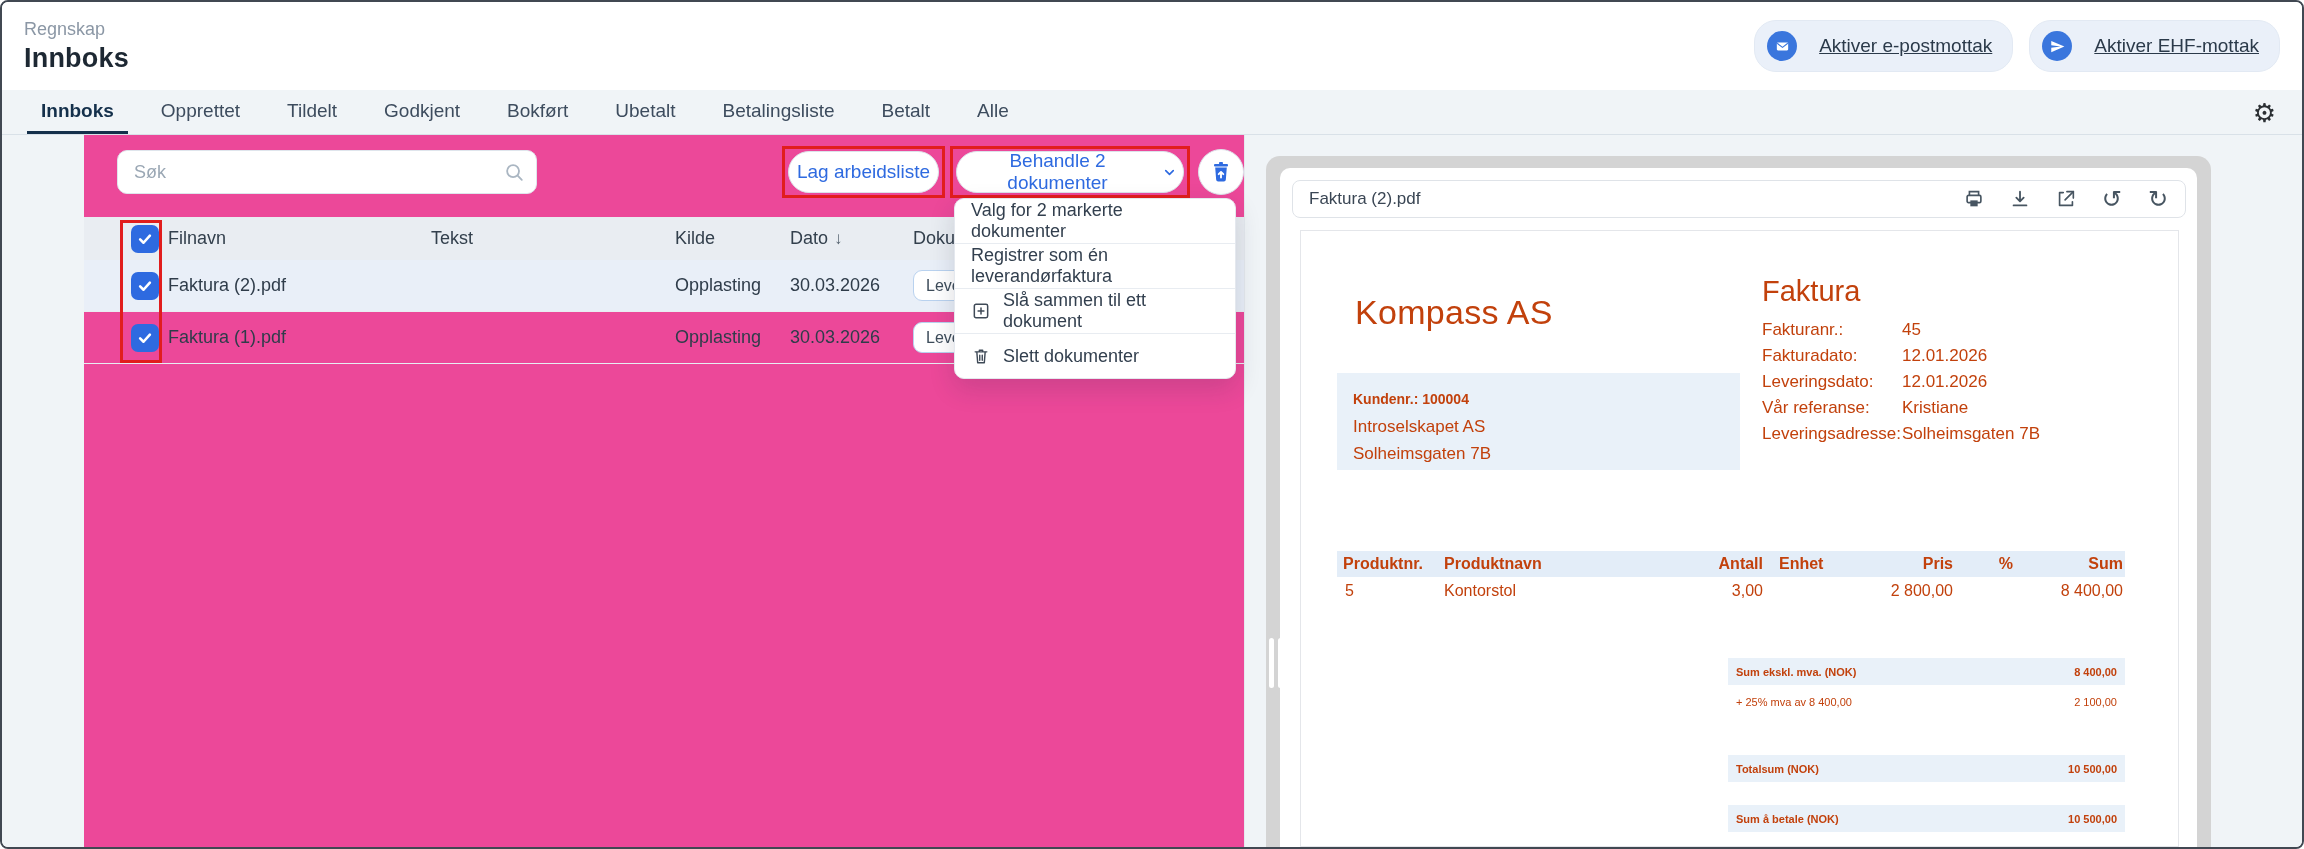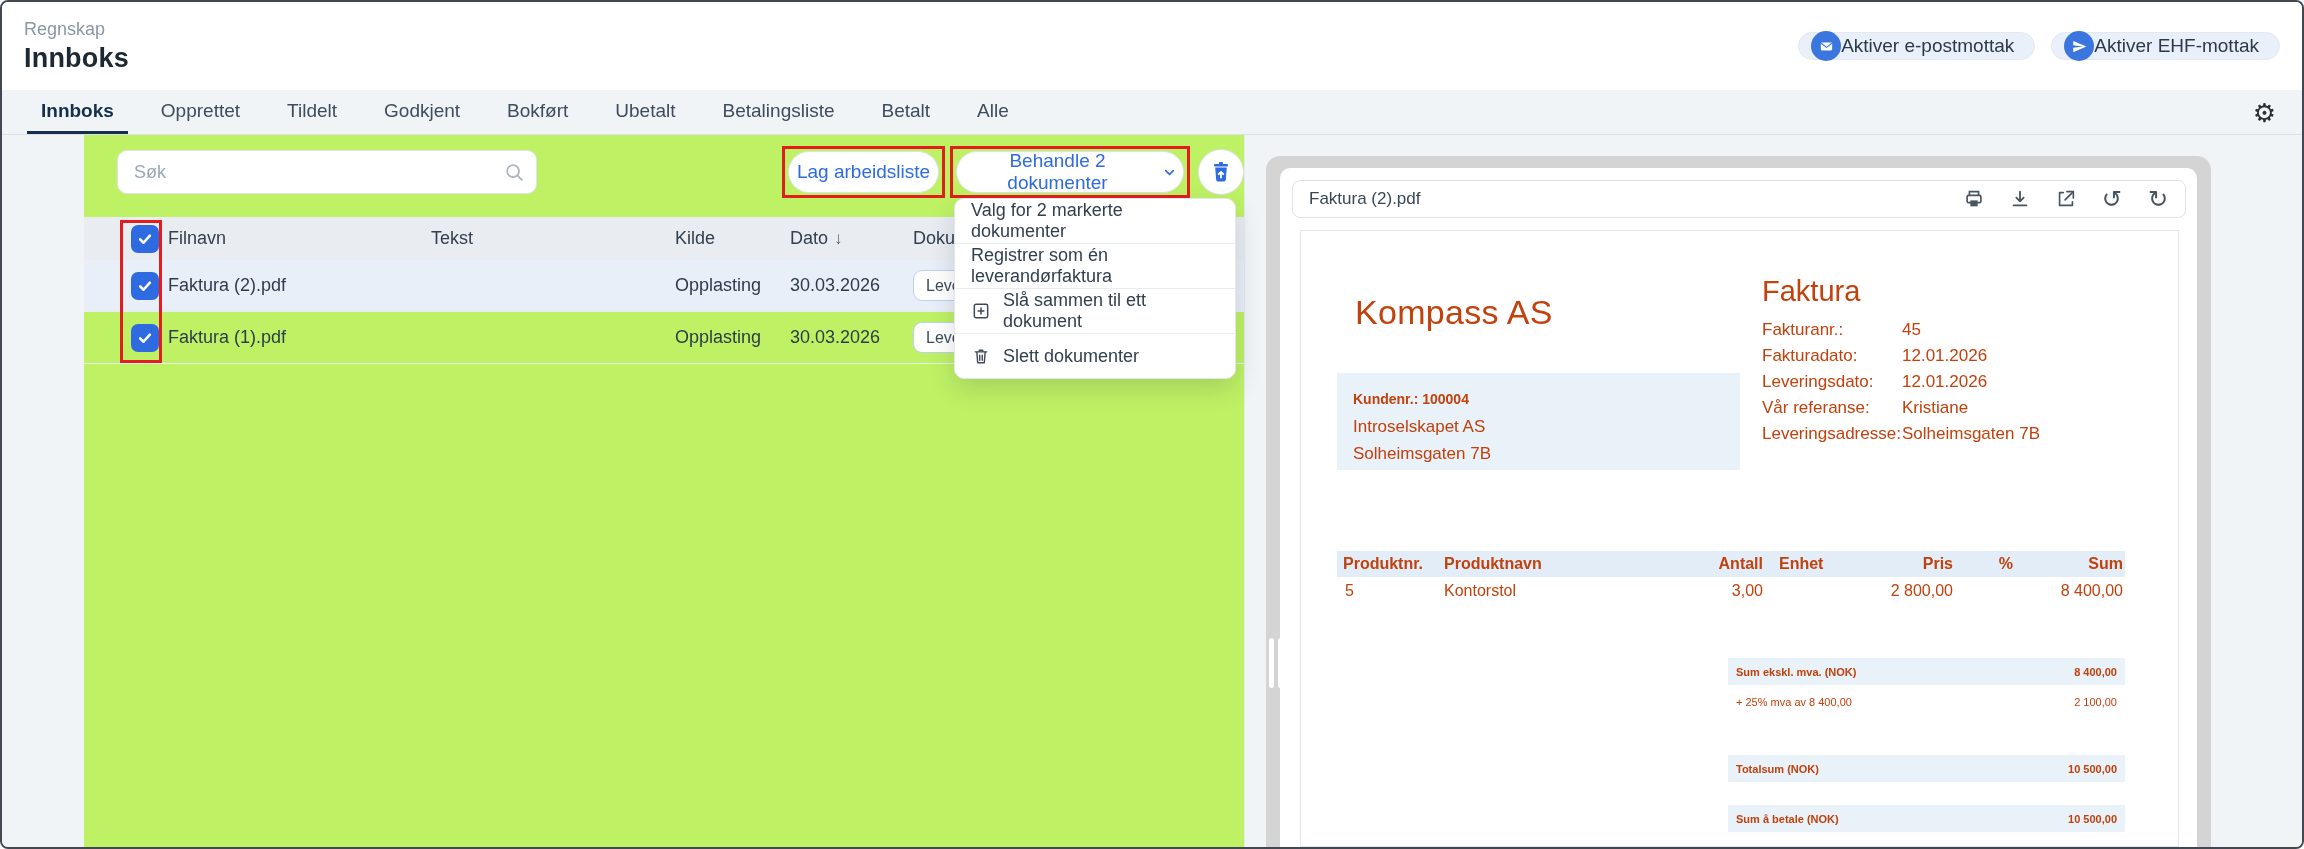--- a/index.html
+++ b/index.html
@@ -5,36 +5,36 @@
   html,body{margin:0;padding:0;background:#fff;font-family:"Liberation Sans","DejaVu Sans",sans-serif;}
   *{box-sizing:border-box;}
   .window{position:relative;width:2304px;height:849px;border:2px solid #414852;border-radius:8px;background:#fff;overflow:hidden;}
 
   
   .app-header{position:absolute;left:0;top:0;right:0;height:88px;background:#fff;display:flex;justify-content:space-between;align-items:center;padding:0 22px;}
   .title-block{display:flex;flex-direction:column;justify-content:center;gap:3px;}
   .breadcrumb{font-size:18px;color:#8b97a5;}
   .page-title{font-size:27px;font-weight:700;color:#1d2833;letter-spacing:.2px;}
   .header-actions{display:flex;align-items:center;gap:16px;}
-  .pill-btn{display:flex;align-items:center;gap:0;height:28px;padding:0 20px 0 12px;border-radius:22px;font-size:19px;cursor:pointer;}
+  .pill-btn{display:flex;align-items:center;gap:22px;height:52px;padding:0 20px 0 12px;border-radius:22px;font-size:19px;cursor:pointer;text-decoration:underline;}
   .pill-btn.tinted{background:#eaf0f9;border:1px solid #e2e9f3;color:#2b3раа;}
   .pill-btn.tinted{color:#2b3a4a;}
   .pill-btn.outline{background:#fff;border:1px solid #d6dde6;color:#2e6ae0;padding:0 18px 0 14px;}
   .icon-circle{width:30px;height:30px;border-radius:50%;background:#3a76dd;display:flex;align-items:center;justify-content:center;flex:0 0 auto;}
 
   
   .tabbar{position:absolute;left:0;top:88px;right:0;height:45px;background:#f0f4f7;border-bottom:1px solid #d9e1e8;display:flex;align-items:stretch;padding-left:25px;gap:19px;}
   .tab{display:flex;align-items:center;padding:0 14px;font-size:19px;color:#3d4c5e;border-bottom:3px solid transparent;cursor:pointer;}
   .tab.active{color:#14304b;font-weight:700;border-bottom-color:#14304b;}
   .tab-settings{position:absolute;right:26px;top:6px;font-size:26px;color:#2b2f33;cursor:pointer;line-height:34px;}
 
   
   .content{position:absolute;left:0;top:133px;right:0;bottom:0;background:#f0f4f7;overflow:hidden;}
 
-  .list-panel{position:absolute;left:82px;top:0;width:1161px;bottom:0;background:#bef264;border-right:1px solid #e4e9ee;}
+  .list-panel{position:absolute;left:82px;top:0;width:1161px;bottom:0;background:#ec4899;border-right:1px solid #e4e9ee;}
   .search-wrap{position:absolute;left:33px;top:15px;width:420px;height:44px;}
   .search-input{width:100%;height:100%;border:1px solid #dfe5ec;border-radius:10px;padding:0 44px 0 16px;font-size:18px;color:#33404e;outline:none;font-family:inherit;background:#fff;}
   .search-input::placeholder{color:#9aa7b4;}
   .search-icon{position:absolute;right:12px;top:11px;width:22px;height:22px;}
 
   .red-box{position:absolute;border:3px solid #e11d1d;z-index:6;pointer-events:none;}
   .red-box.worklist{left:698px;top:11px;width:163px;height:52px;}
   .red-box.process{left:866px;top:11px;width:240px;height:52px;}
   .red-box.checkcol{left:36px;top:85px;width:42px;height:143px;}
 

